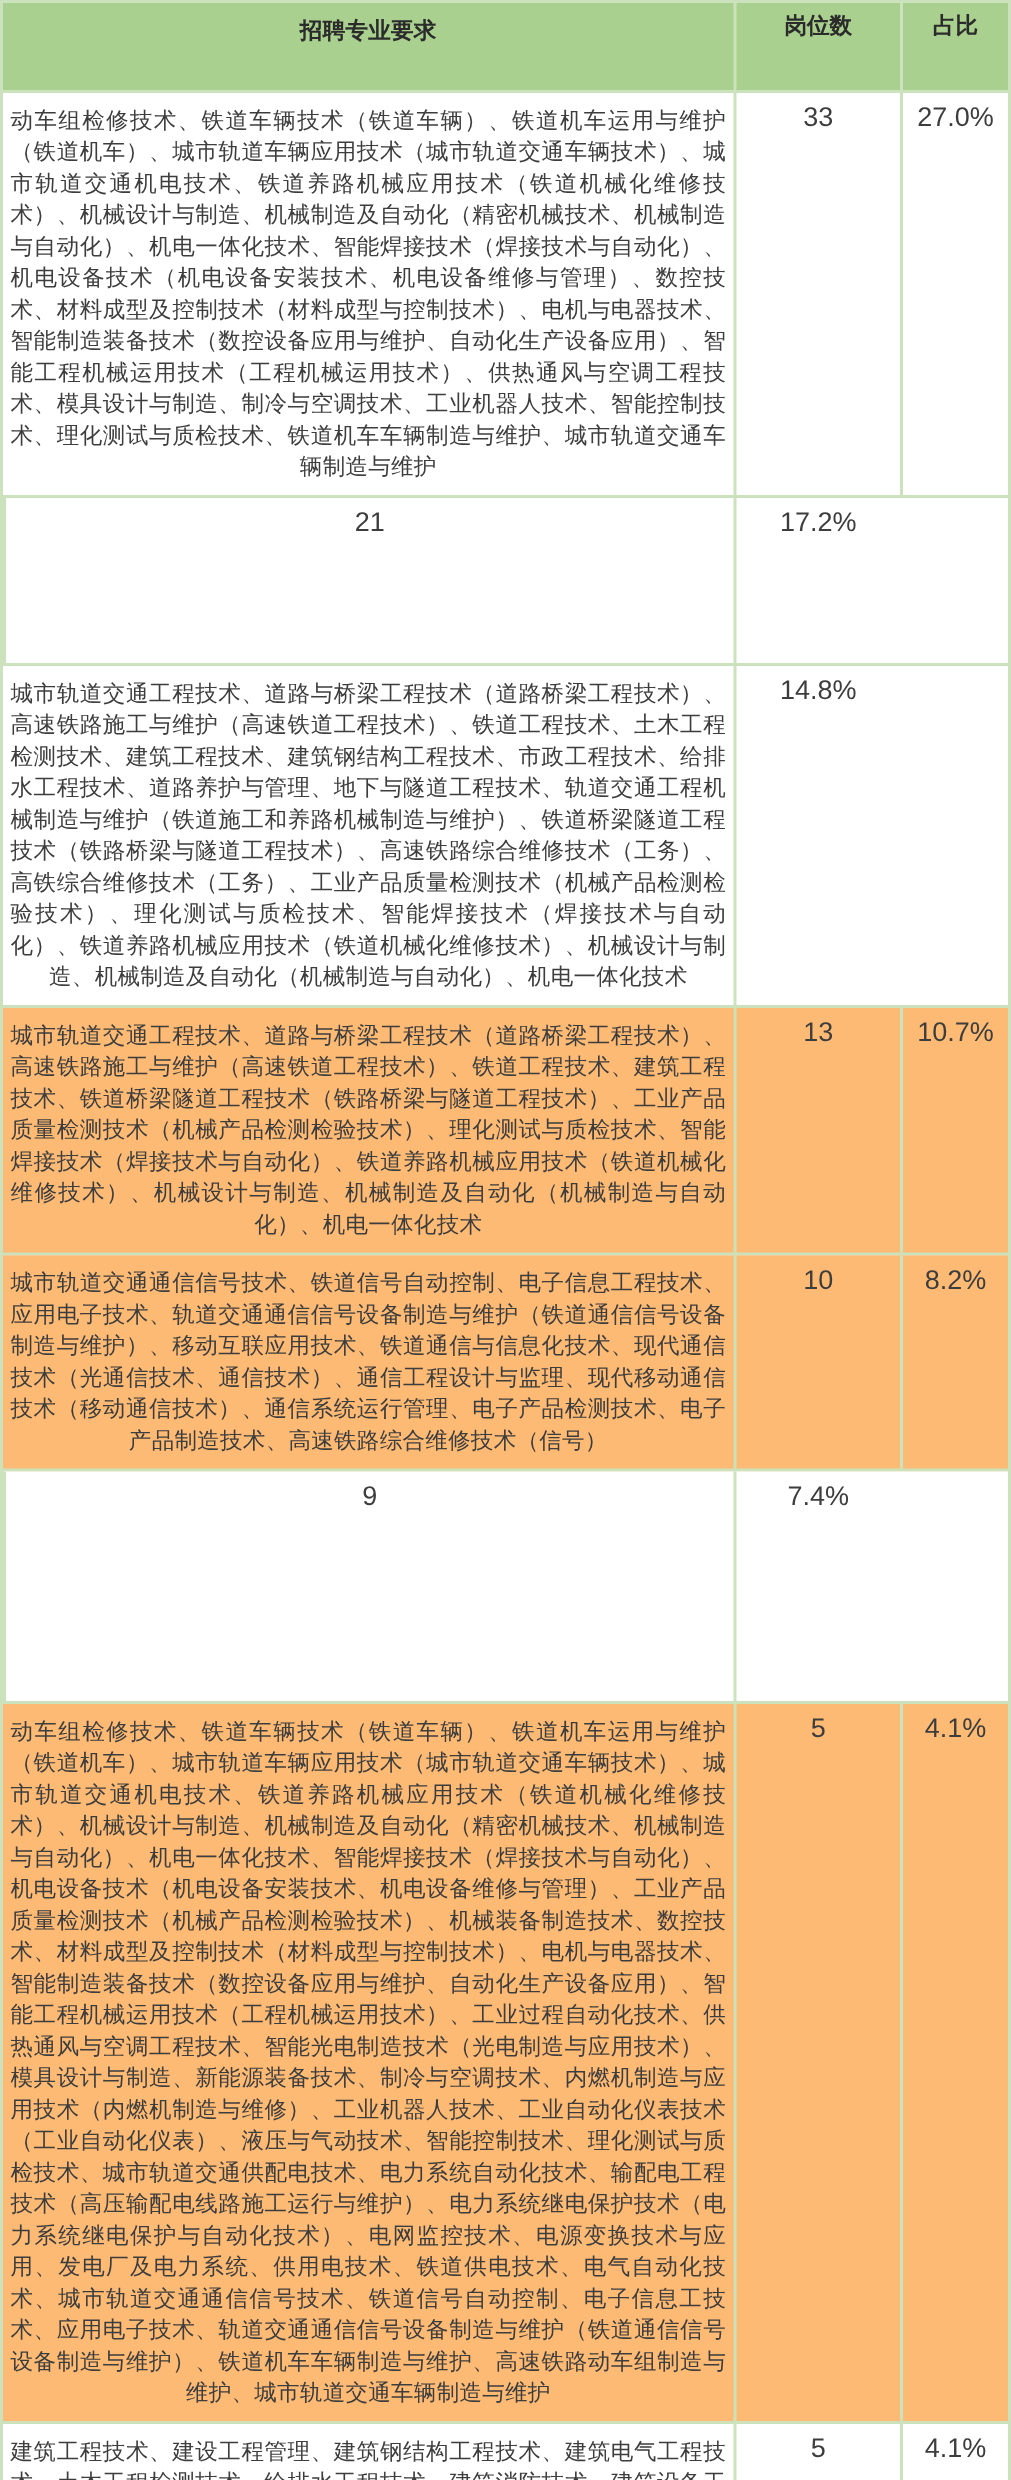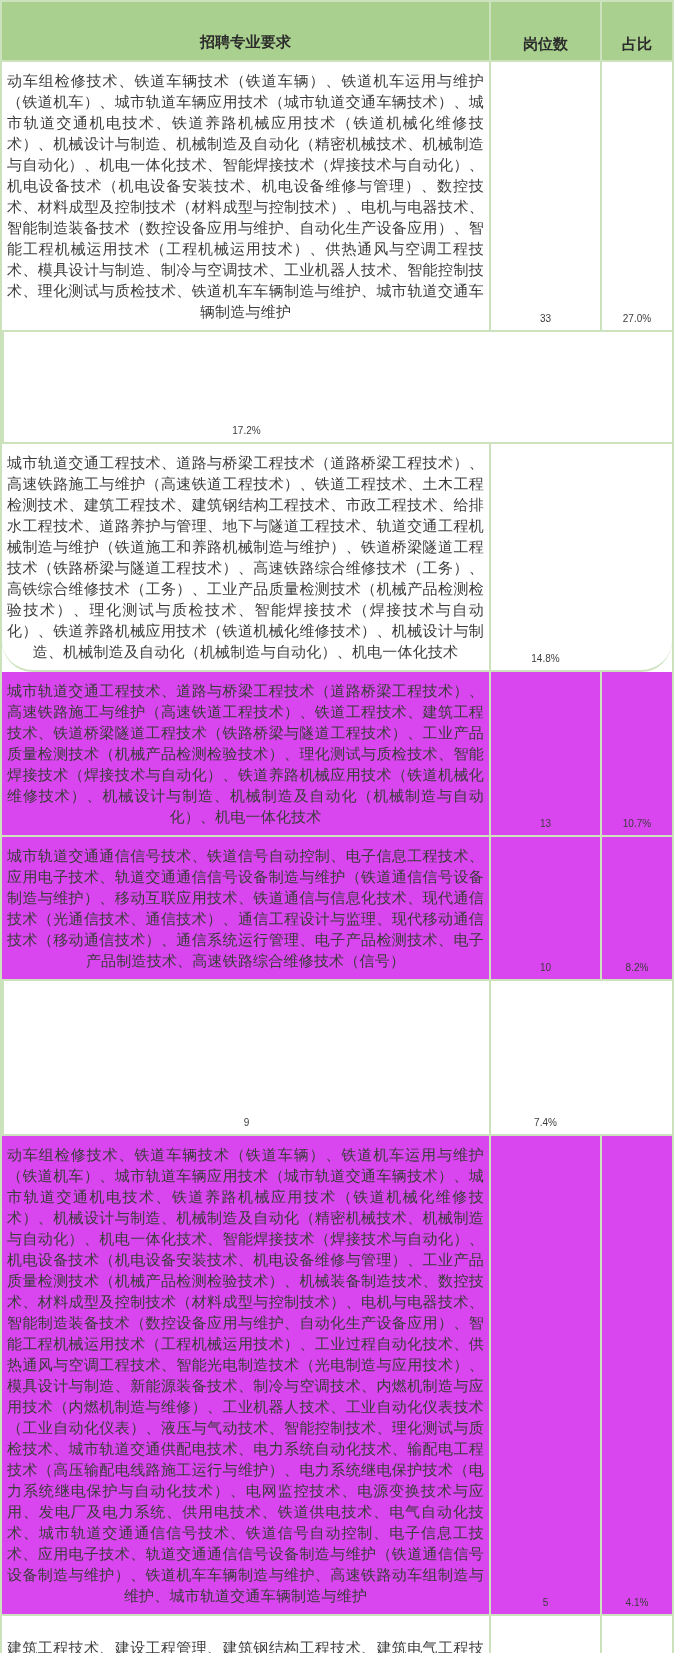--- a/index.html
+++ b/index.html
@@ -13,44 +13,44 @@
     border:2px solid #cbe2bc;
     border-bottom:none;
   }
   .row{
     display:grid;
     grid-template-columns:1fr 111px 72px;
     border-bottom:2px solid #cbe2bc;
     box-sizing:border-box;
   }
   .row.plain{background:#ffffff;}
-  .row.shaded{background:#d946ef;}
+  .row.shaded{background:#fdba74;}
   .row.head{background:#a9d08e;min-height:60px;}
   .cell{
     display:flex;
-    align-items:flex-end;
+    align-items:flex-start;
     justify-content:center;
     box-sizing:border-box;
     padding:6px 4px;
   }
   .cell.majors{
     justify-content:flex-start;
     padding:8px 5px;
   }
   .cell.majors .txt{
     width:100%;
     font-size:15px;
     line-height:21px;
     text-align:justify;
     text-align-last:center;
     letter-spacing:0.2px;
   }
   .cell.num{
     border-left:2px solid #cbe2bc;
-    font-size:10px;
+    font-size:18px;
     text-align:center;
   }
   .row.head .cell{
     font-weight:bold;
     font-size:15px;
     color:#2b2b2b;
   }
   .row.head .cell.majors{justify-content:center;}
   .row.head .cell.majors .txt{text-align:center;text-align-last:center;}
 </style>
@@ -68,24 +68,25 @@
   <div>
   <div class="row plain" style="min-height: 188px;">
     <div class="cell majors">
       <div class="txt">动车组检修技术、铁道车辆技术（铁道车辆）、铁道机车运用与维护（铁道机车）、城市轨道车辆应用技术（城市轨道交通车辆技术）、城市轨道交通机电技术、铁道养路机械应用技术（铁道机械化维修技术）、机械设计与制造、机械制造及自动化（精密机械技术、机械制造与自动化）、机电一体化技术、智能焊接技术（焊接技术与自动化）、机电设备技术（机电设备安装技术、机电设备维修与管理）、数控技术、材料成型及控制技术（材料成型与控制技术）、电机与电器技术、智能制造装备技术（数控设备应用与维护、自动化生产设备应用）、智能工程机械运用技术（工程机械运用技术）、供热通风与空调工程技术、模具设计与制造、制冷与空调技术、工业机器人技术、智能控制技术、理化测试与质检技术、铁道机车车辆制造与维护、城市轨道交通车辆制造与维护</div>
     </div>
     <div class="cell num">33</div>
     <div class="cell num">27.0%</div>
   </div>
 
   <div class="row plain" style="min-height: 112px;">
+    <div class="cell num">21</div>
     <div class="cell num">17.2%</div>
   </div>
 
-  <div class="row plain" style="min-height: 168px; border-radius: 31px;">
+  <div class="row plain" style="min-height: 168px;">
     <div class="cell majors">
       <div class="txt">城市轨道交通工程技术、道路与桥梁工程技术（道路桥梁工程技术）、高速铁路施工与维护（高速铁道工程技术）、铁道工程技术、土木工程检测技术、建筑工程技术、建筑钢结构工程技术、市政工程技术、给排水工程技术、道路养护与管理、地下与隧道工程技术、轨道交通工程机械制造与维护（铁道施工和养路机械制造与维护）、铁道桥梁隧道工程技术（铁路桥梁与隧道工程技术）、高速铁路综合维修技术（工务）、高铁综合维修技术（工务）、工业产品质量检测技术（机械产品检测检验技术）、理化测试与质检技术、智能焊接技术（焊接技术与自动化）、铁道养路机械应用技术（铁道机械化维修技术）、机械设计与制造、机械制造及自动化（机械制造与自动化）、机电一体化技术</div>
     </div>
     <div class="cell num">14.8%</div>
   </div>
 
   <div class="row shaded" style="min-height: 100px;">
     <div class="cell majors">
       <div class="txt">城市轨道交通工程技术、道路与桥梁工程技术（道路桥梁工程技术）、高速铁路施工与维护（高速铁道工程技术）、铁道工程技术、建筑工程技术、铁道桥梁隧道工程技术（铁路桥梁与隧道工程技术）、工业产品质量检测技术（机械产品检测检验技术）、理化测试与质检技术、智能焊接技术（焊接技术与自动化）、铁道养路机械应用技术（铁道机械化维修技术）、机械设计与制造、机械制造及自动化（机械制造与自动化）、机电一体化技术</div>
     </div>

